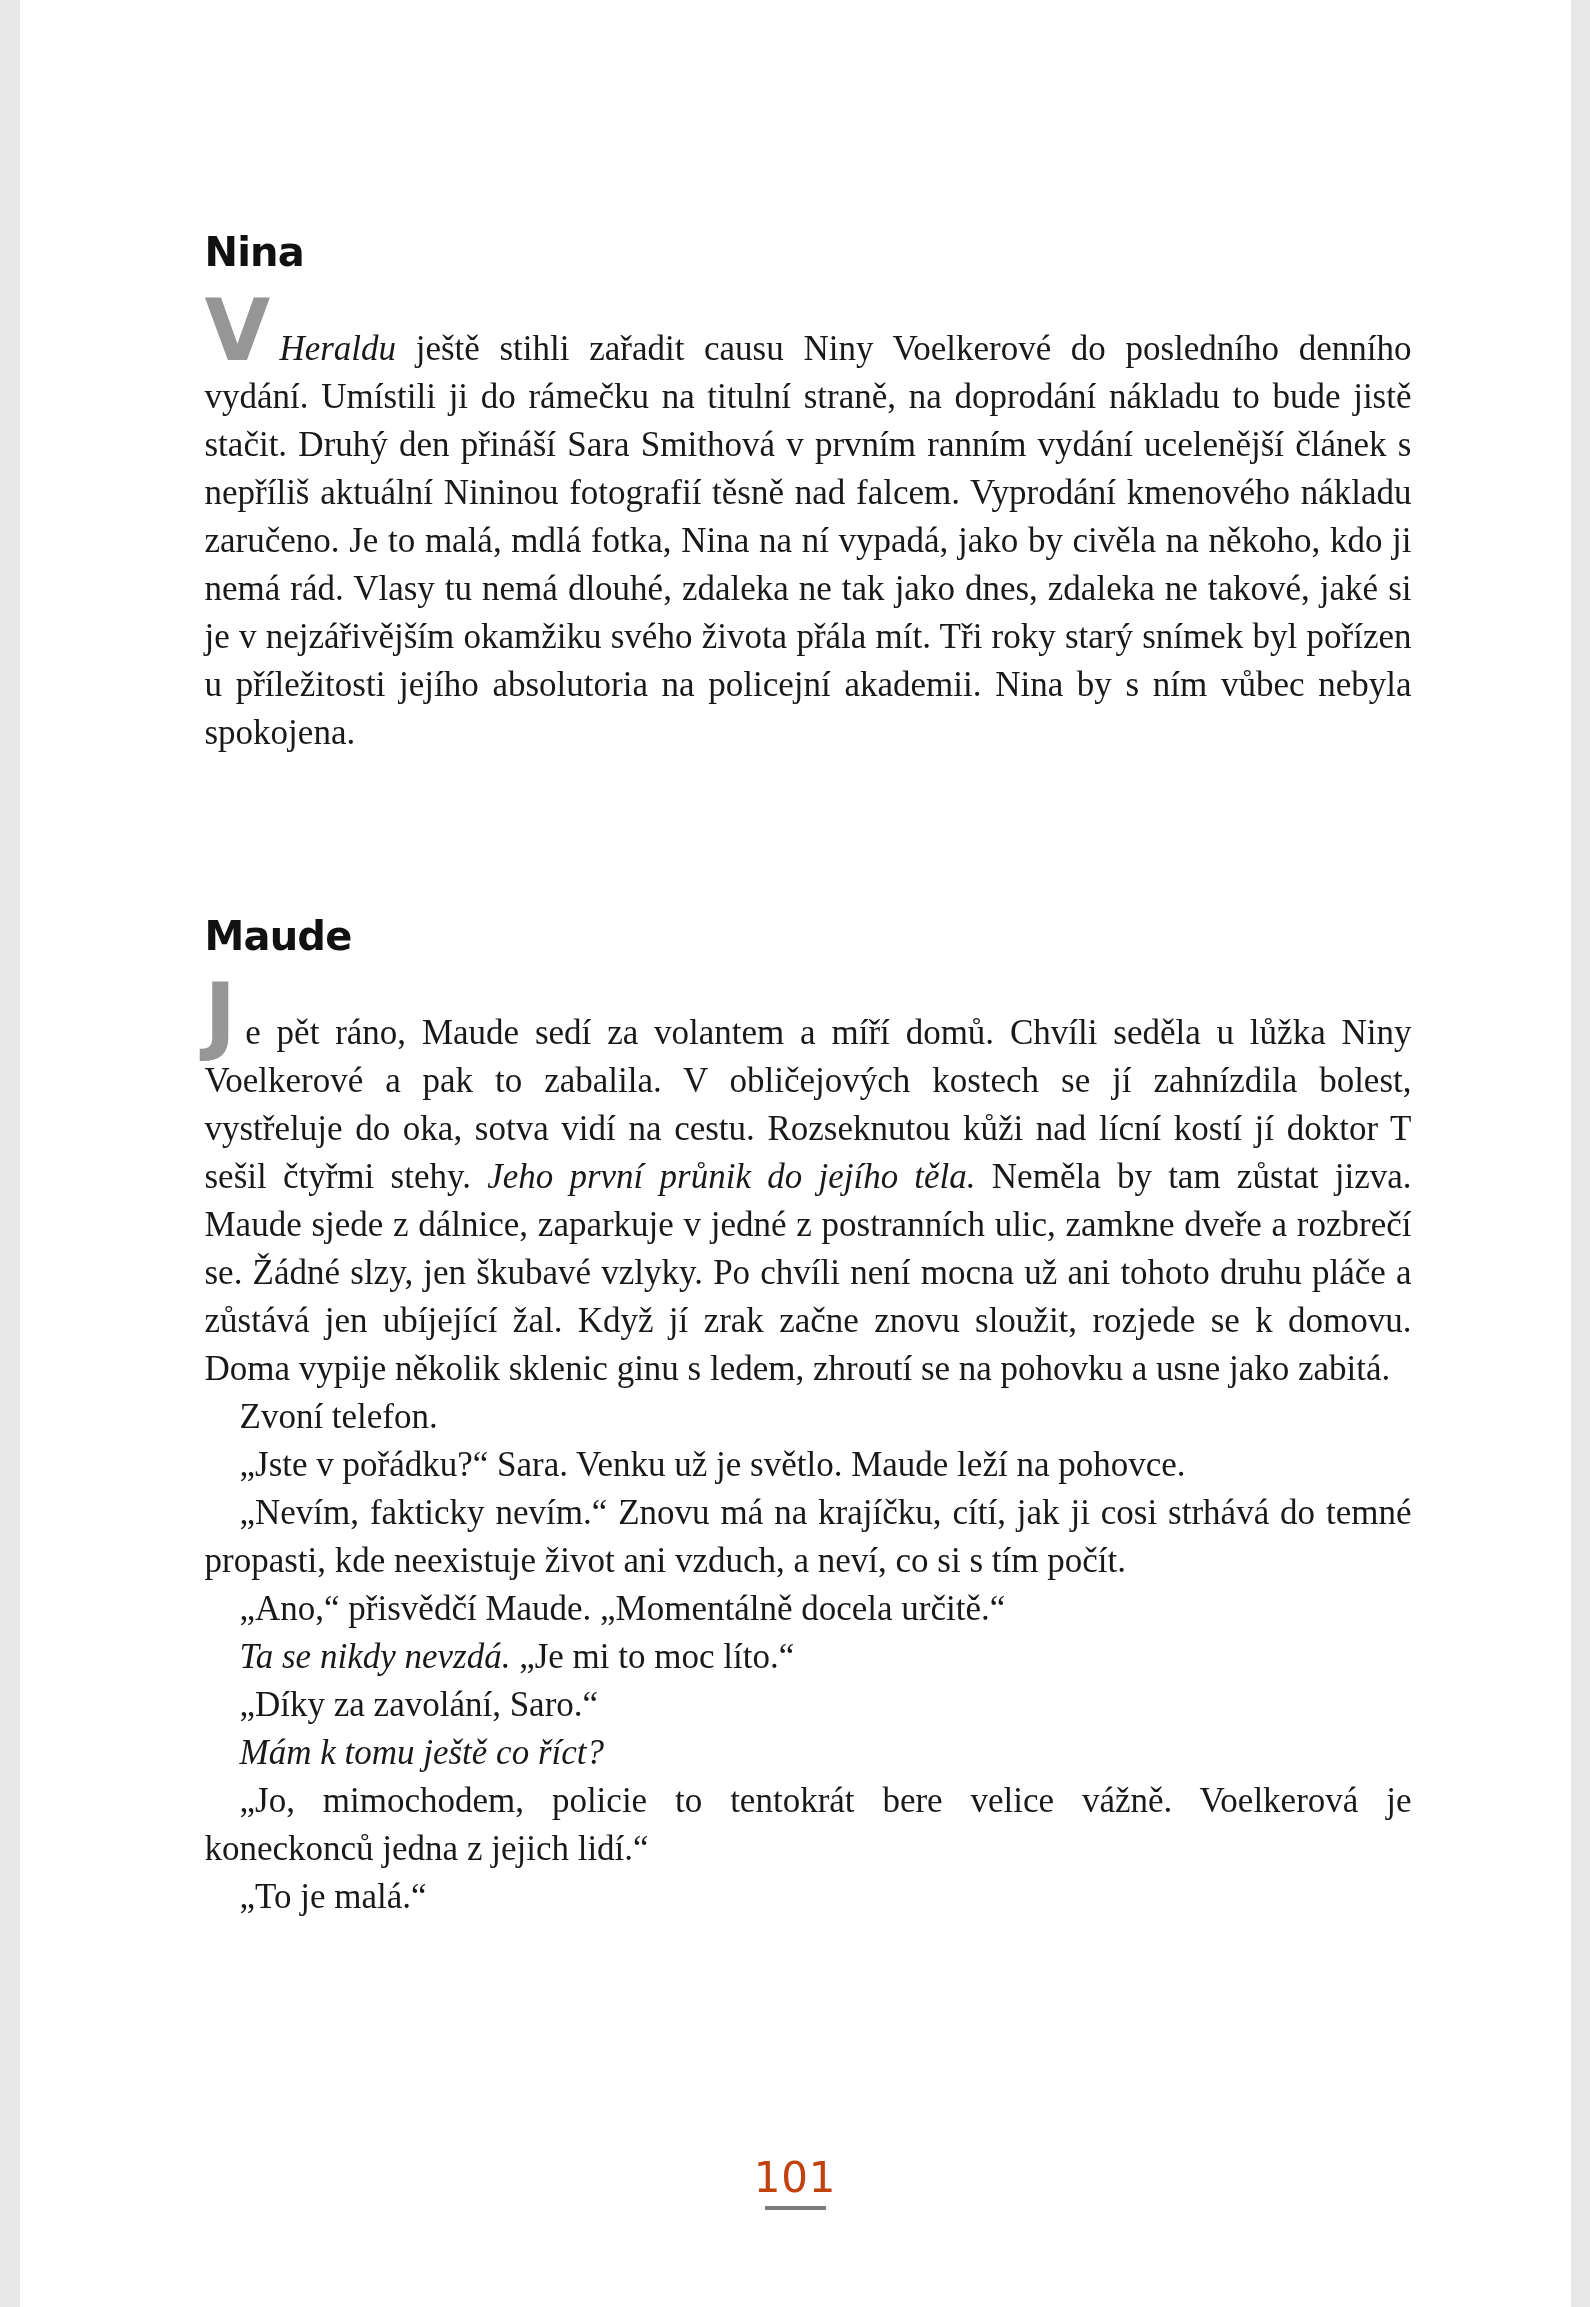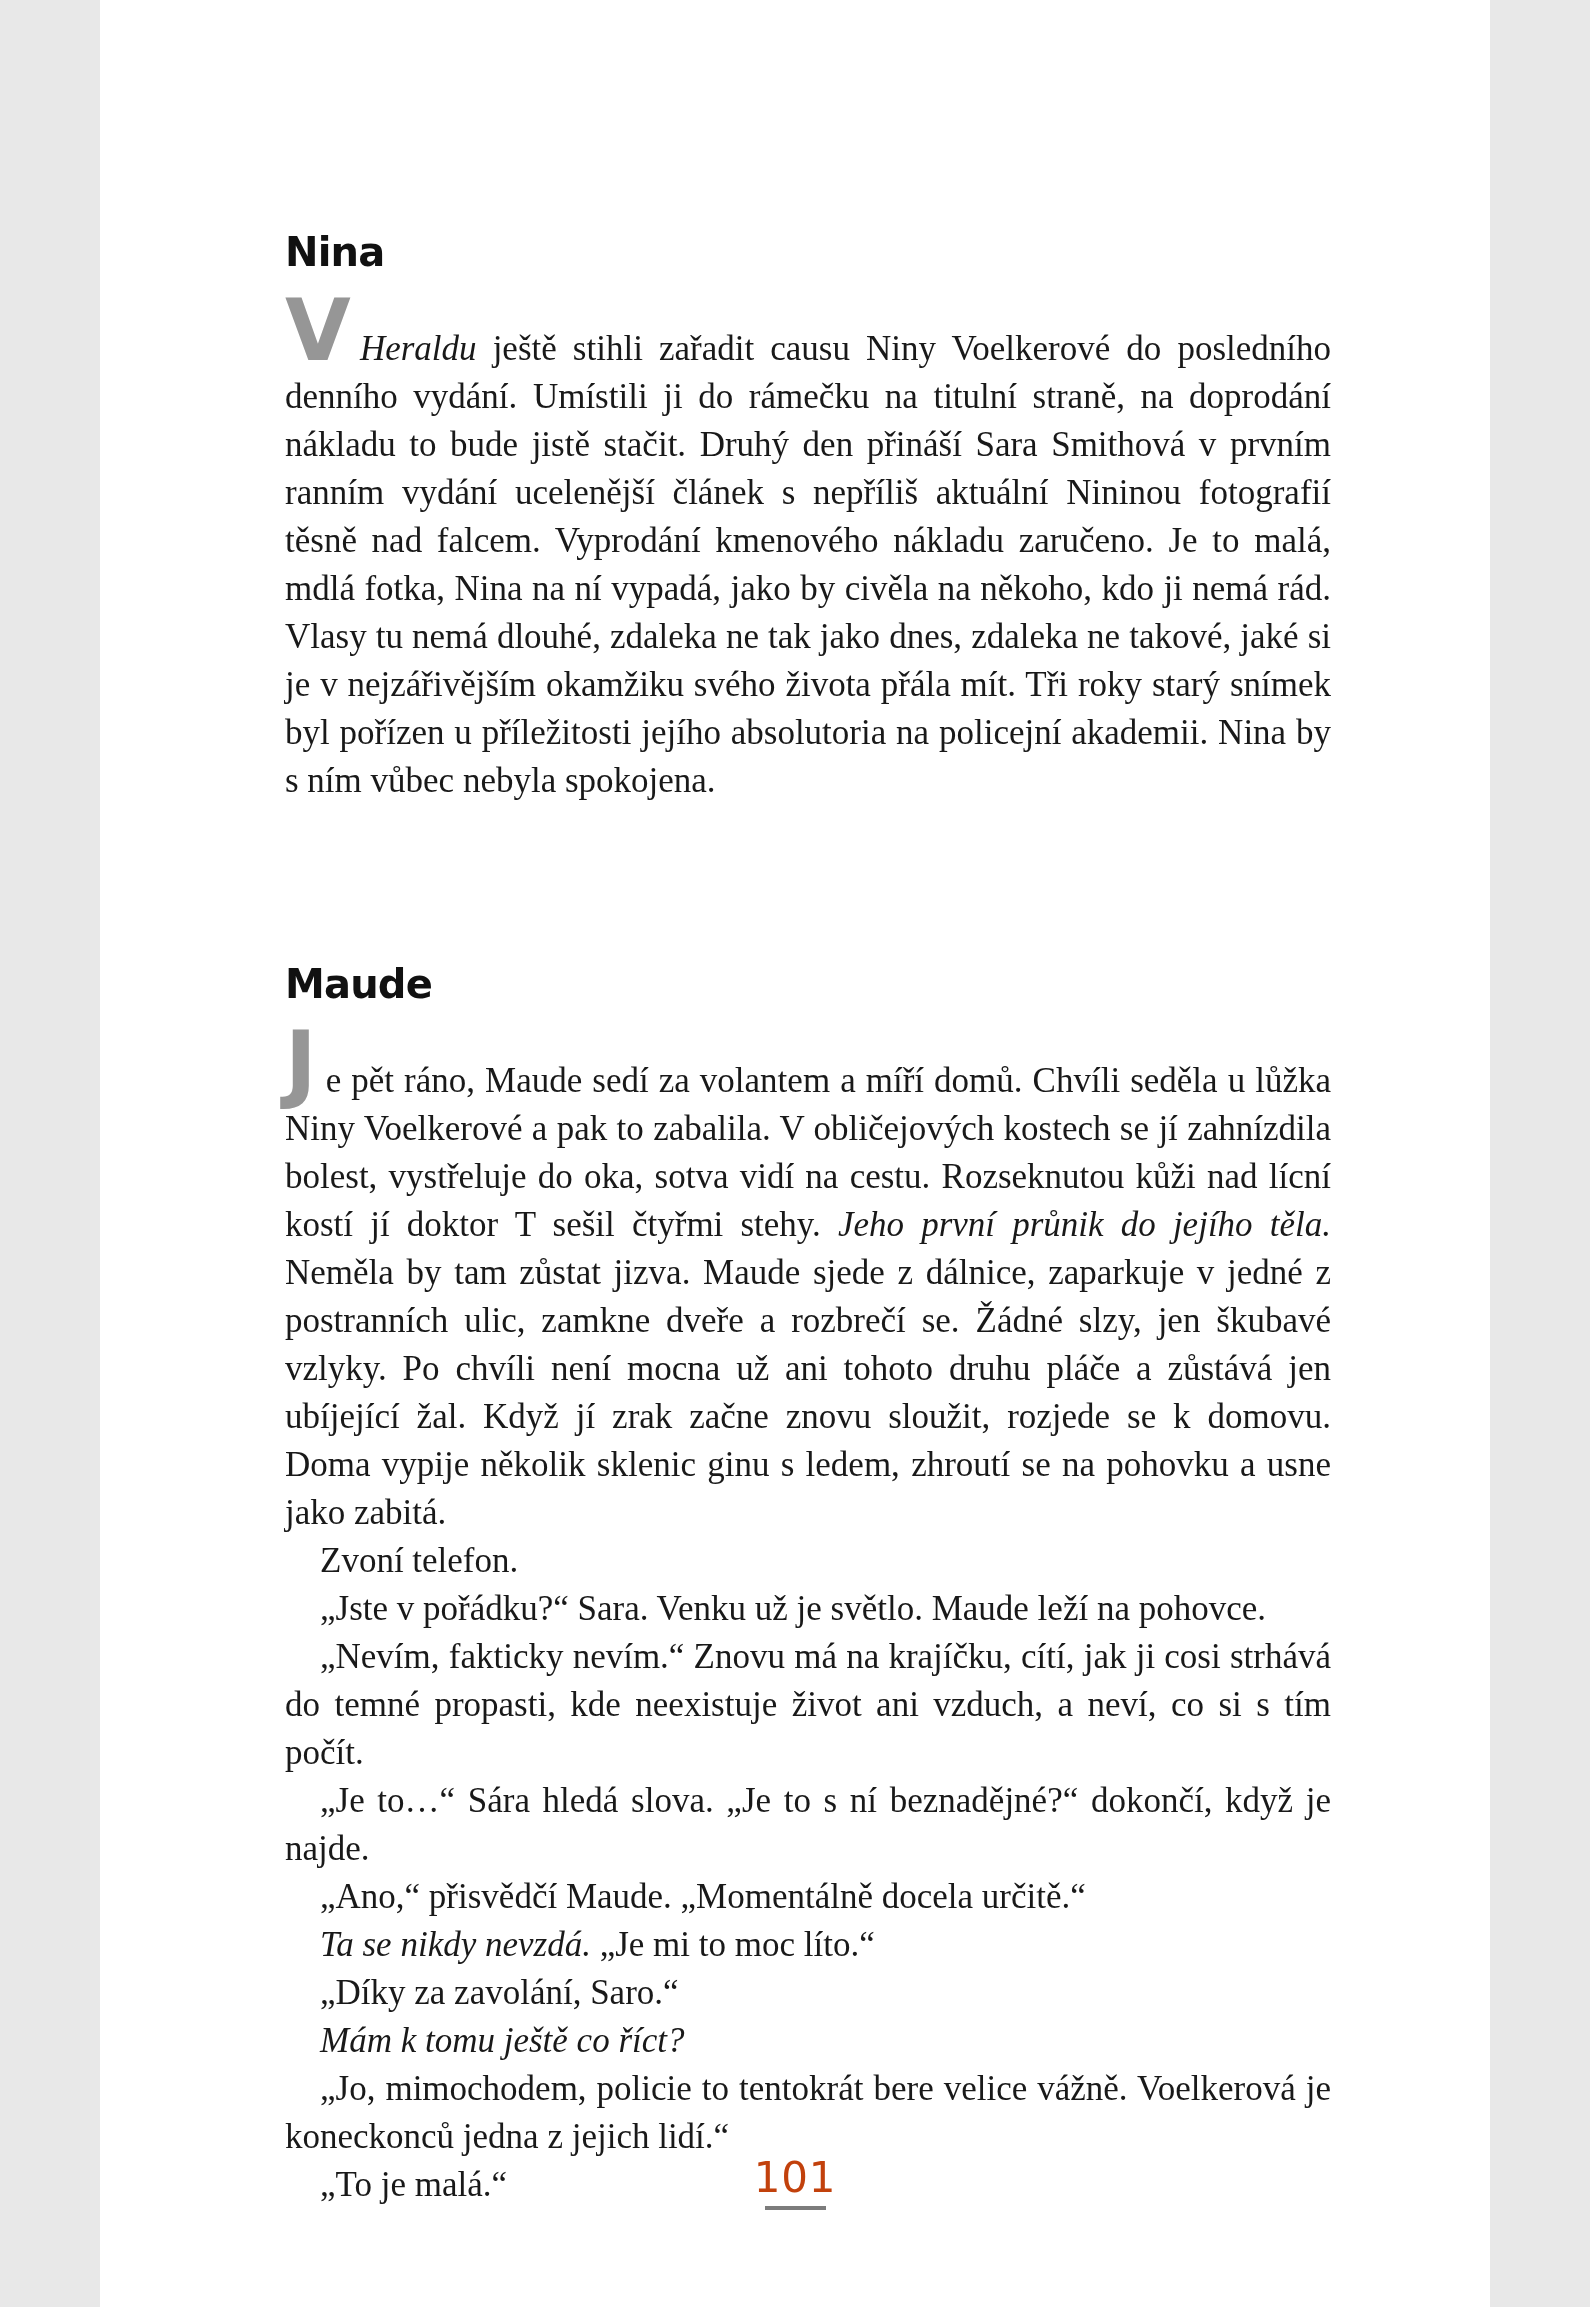--- a/index.html
+++ b/index.html
@@ -1,18 +1,18 @@
 <!DOCTYPE html>
 <html lang="cs" style="font-size:13.3px"><head>
 <meta charset="utf-8">
 <style>
   html,body { margin:0; padding:0; background:#e8e8e8; }
   .page {
     position: relative;
-    width: 1390px;
+    width: 1551px;
     height: 2307px;
     margin: 0 auto;
     background: #ffffff;
     overflow: hidden;
     font-family: "Liberation Serif", serif;
     color: #191919;
   }
   .content {
     position: absolute;
     left: 185px;
@@ -80,21 +80,20 @@
 
     <p class="body"><span class="dropcap">V</span><span class="it">Heraldu</span><span> ještě stihli zařadit causu Niny Voelkerové do posledního denního vydání. Umístili ji do rámečku na titulní straně, na doprodání nákladu to bude jistě stačit. Druhý den přináší Sara Smithová v prvním ranním vydání ucelenější článek s nepříliš aktuální Nininou fotografií těsně nad falcem. Vyprodání kmenového nákladu zaručeno. Je to malá, mdlá fotka, Nina na ní vypadá, jako by civěla na někoho, kdo ji nemá rád. Vlasy tu nemá dlouhé, zdaleka ne tak jako dnes, zdaleka ne takové, jaké si je v nejzářivějším okamžiku svého života přála mít. Tři roky starý snímek byl pořízen u příležitosti jejího absolutoria na policejní akademii. Nina by s ním vůbec nebyla spokojena.</span></p>
 
     <h2 class="sec">Maude</h2>
 
     <p class="body"><span class="dropcap">J</span><span>e pět ráno, Maude sedí za volantem a míří domů. Chvíli seděla u lůžka Niny Voelkerové a pak to zabalila. V obličejových kostech se jí zahnízdila bolest, vystřeluje do oka, sotva vidí na cestu. Rozseknutou kůži nad lícní kostí jí doktor T sešil čtyřmi stehy. </span><span class="it">Jeho první průnik do jejího těla.</span><span> Neměla by tam zůstat jizva. Maude sjede z dálnice, zaparkuje v jedné z postranních ulic, zamkne dveře a rozbrečí se. Žádné slzy, jen škubavé vzlyky. Po chvíli není mocna už ani tohoto druhu pláče a zůstává jen ubíjející žal. Když jí zrak začne znovu sloužit, rozjede se k domovu. Doma vypije několik sklenic ginu s ledem, zhroutí se na pohovku a usne jako zabitá.</span></p>
 
     <p class="body indent">Zvoní telefon.</p>
     <p class="body indent">„Jste v pořádku?“ Sara. Venku už je světlo. Maude leží na pohovce.</p>
     <p class="body indent">„Nevím, fakticky nevím.“ Znovu má na krajíčku, cítí, jak ji cosi strhává do temné propasti, kde neexistuje život ani vzduch, a neví, co si s tím počít.</p>
-    <p class="body indent">„Je to…“ Sára hledá slova. „Je to s ní beznadějné?“ dokončí, když je najde.</p>
     <p class="body indent">„Ano,“ přisvědčí Maude. „Momentálně docela určitě.“</p>
     <p class="body indent"><span class="it">Ta se nikdy nevzdá.</span><span> „Je mi to moc líto.“</span></p>
     <p class="body indent">„Díky za zavolání, Saro.“</p>
     <p class="body indent it">Mám k tomu ještě co říct?</p>
     <p class="body indent">„Jo, mimochodem, policie to tentokrát bere velice vážně. Voelkerová je koneckonců jedna z jejich lidí.“</p>
     <p class="body indent">„To je malá.“</p>
 
   </div>
 
   <div class="footer">

